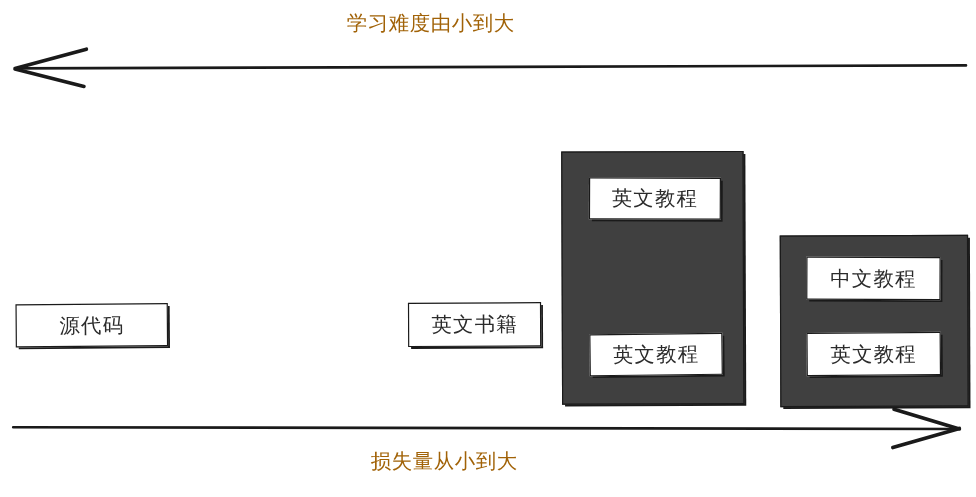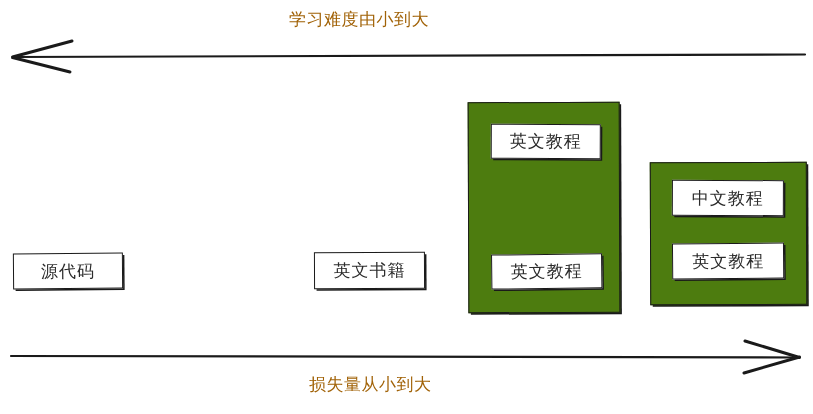--- a/index.html
+++ b/index.html
@@ -51,23 +51,24 @@
     justify-content: center;
     color: #2b2b2b;
     font-size: 17px;
     letter-spacing: 1px;
     white-space: nowrap;
     box-shadow: 2px 2px 0 -0.5px #1a1a1a;
   }
   .group {
     position: absolute;
     box-sizing: border-box;
-    background: #4d7c0f;
+    background: #404040;
     border: 1.8px solid #1a1a1a;
     box-shadow: 2px 2px 0 -0.5px #1a1a1a;
+    margin-top: 24px;
   }
   .node.tilt-a { transform: rotate(-0.45deg); }
   .node.tilt-b { transform: rotate(0.4deg); }
   .node.tilt-c { transform: rotate(-0.25deg); }
   .group.tilt-g { transform: rotate(-0.2deg); }
 </style>
 </head>
 <body>
 
 <div id="canvas">
@@ -82,42 +83,42 @@
       <path d="M 13 57 L 805 54.5" stroke="#1a1a1a" stroke-width="2.2" fill="none" stroke-linecap="round"></path>
       <path d="M 12.5 57 L 72 41 M 12.5 57.5 L 70 72" stroke="#1a1a1a" stroke-width="3" fill="none" stroke-linecap="round" stroke-linejoin="round"></path>
     </g>
 
     <g>
       <path d="M 11 356 L 799 357.5" stroke="#1a1a1a" stroke-width="2.2" fill="none" stroke-linecap="round"></path>
       <path d="M 799.5 357.5 L 745 341 M 799.5 357 L 744 373" stroke="#1a1a1a" stroke-width="3" fill="none" stroke-linecap="round" stroke-linejoin="round"></path>
     </g>
   </svg>
 
-  <div class="node tilt-a" style="left:13px; top:253px; width:110px; height:36px;">
+  <div class="node tilt-a" style="left:13px; top:253px; width:127px; height:36px;">
     <span>源代码</span>
   </div>
 
 
-  <div class="node tilt-c" style="left:314px; top:252px; width:111px; height:37px;align-items:center;">
+  <div class="node tilt-c" style="left:340px; top:252px; width:111px; height:37px;align-items:center;">
     <span>英文书籍</span>
   </div>
 
   <div class="group tilt-g" style="left:468px; top:102px; width:152px; height:211px;">
 
     <div class="node tilt-b" style="left:22px; top:21px; width:110px; height:35px;">
       <span>英文教程</span>
     </div>
 
 
     <div class="node tilt-a" style="left:22px; top:151px; width:111px; height:35px;">
       <span>英文教程</span>
     </div>
   </div>
 
-  <div class="group tilt-g" style="left:650px; top:162px; width:157px; height:143px;">
+  <div class="group tilt-g" style="left:650px; top:172px; width:157px; height:143px;">
 
     <div class="node tilt-b" style="left:21px; top:17px; width:112px; height:36px;">
       <span>中文教程</span>
     </div>
 
     <div class="node tilt-c" style="left:21px; top:80px; width:112px; height:36px;">
       <span>英文教程</span>
     </div>
   </div>
 

